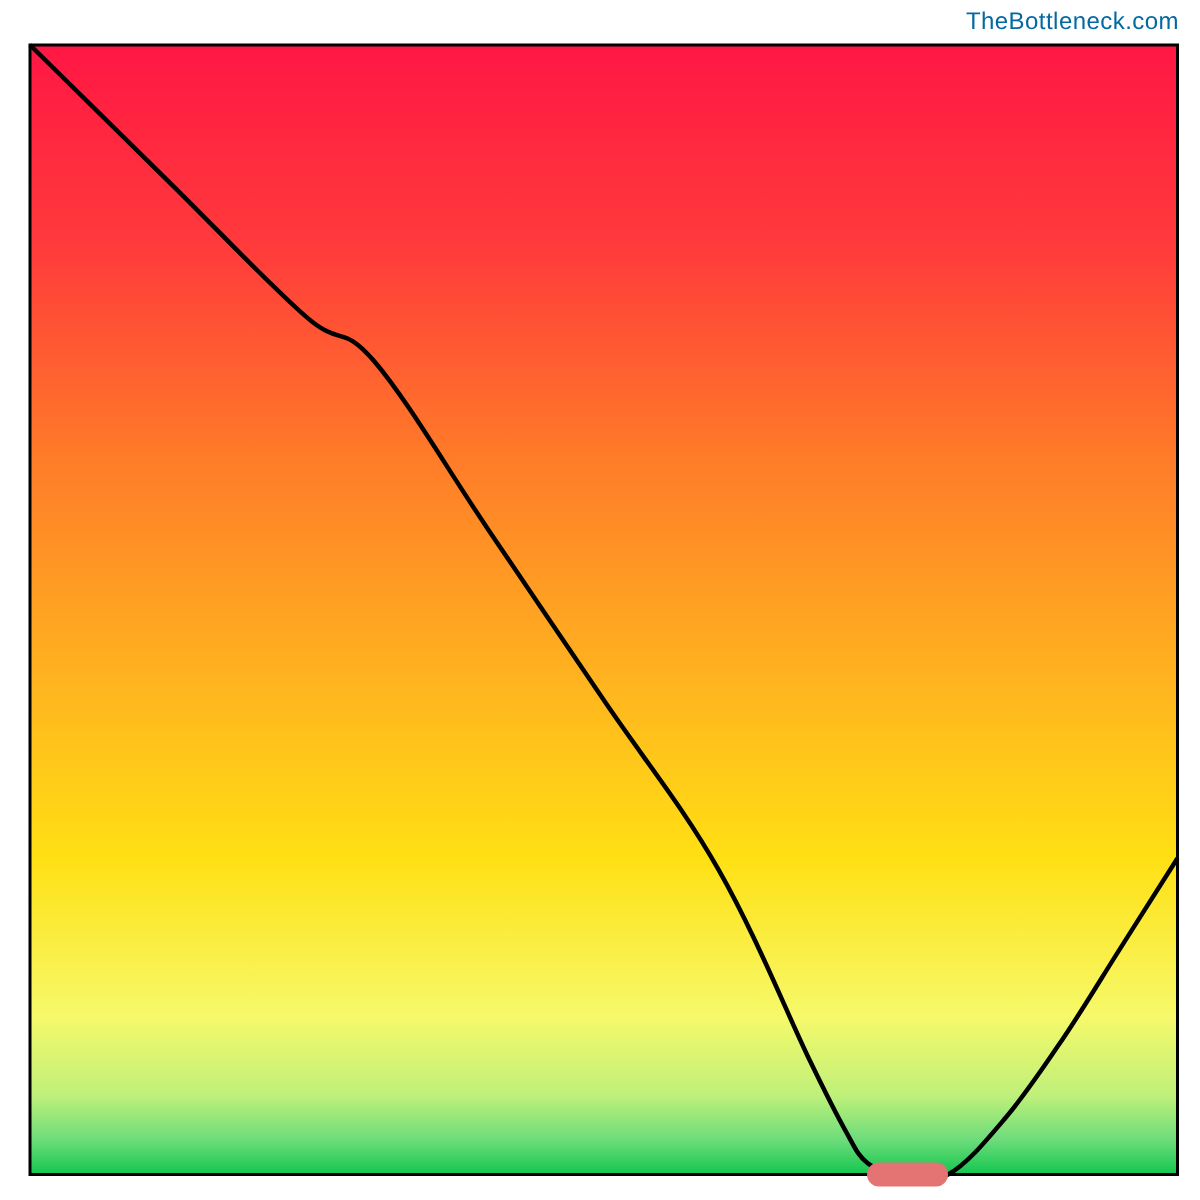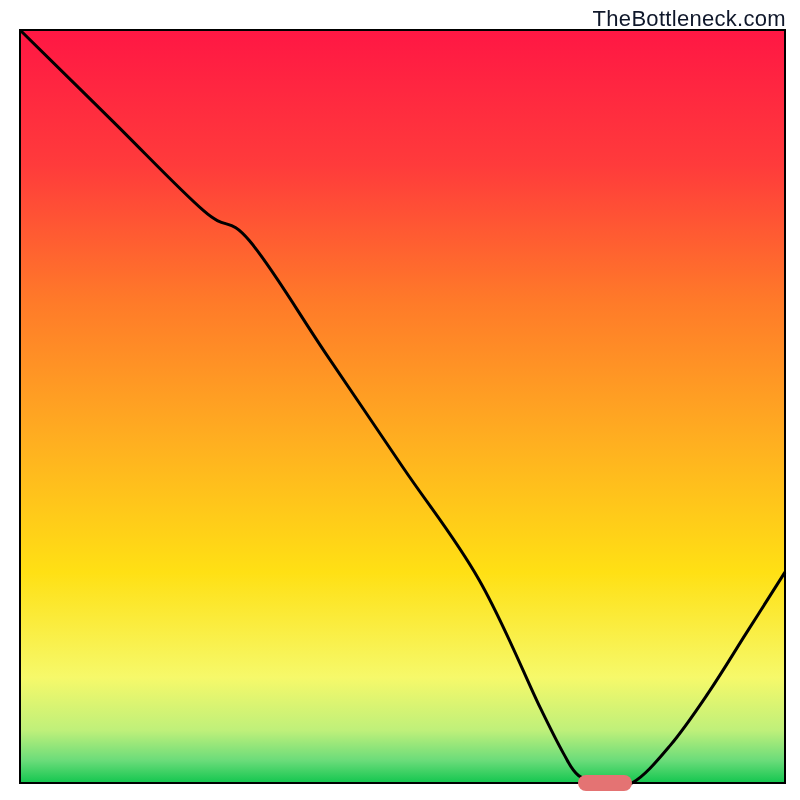--- a/index.html
+++ b/index.html
@@ -13,22 +13,22 @@
   }
   .chart-wrap {
     position: relative;
     width: 800px;
     height: 800px;
   }
   .watermark {
     position: absolute;
     top: 6px;
     right: 14px;
-    color: #0f172a;
-    font-size: 22px;
+    color: #0369a1;
+    font-size: 16px;
     font-weight: 500;
     letter-spacing: 0.3px;
     z-index: 20;
   }
   svg {
     display: block;
   }
   .marker {
     position: absolute;
     width: 42px;

